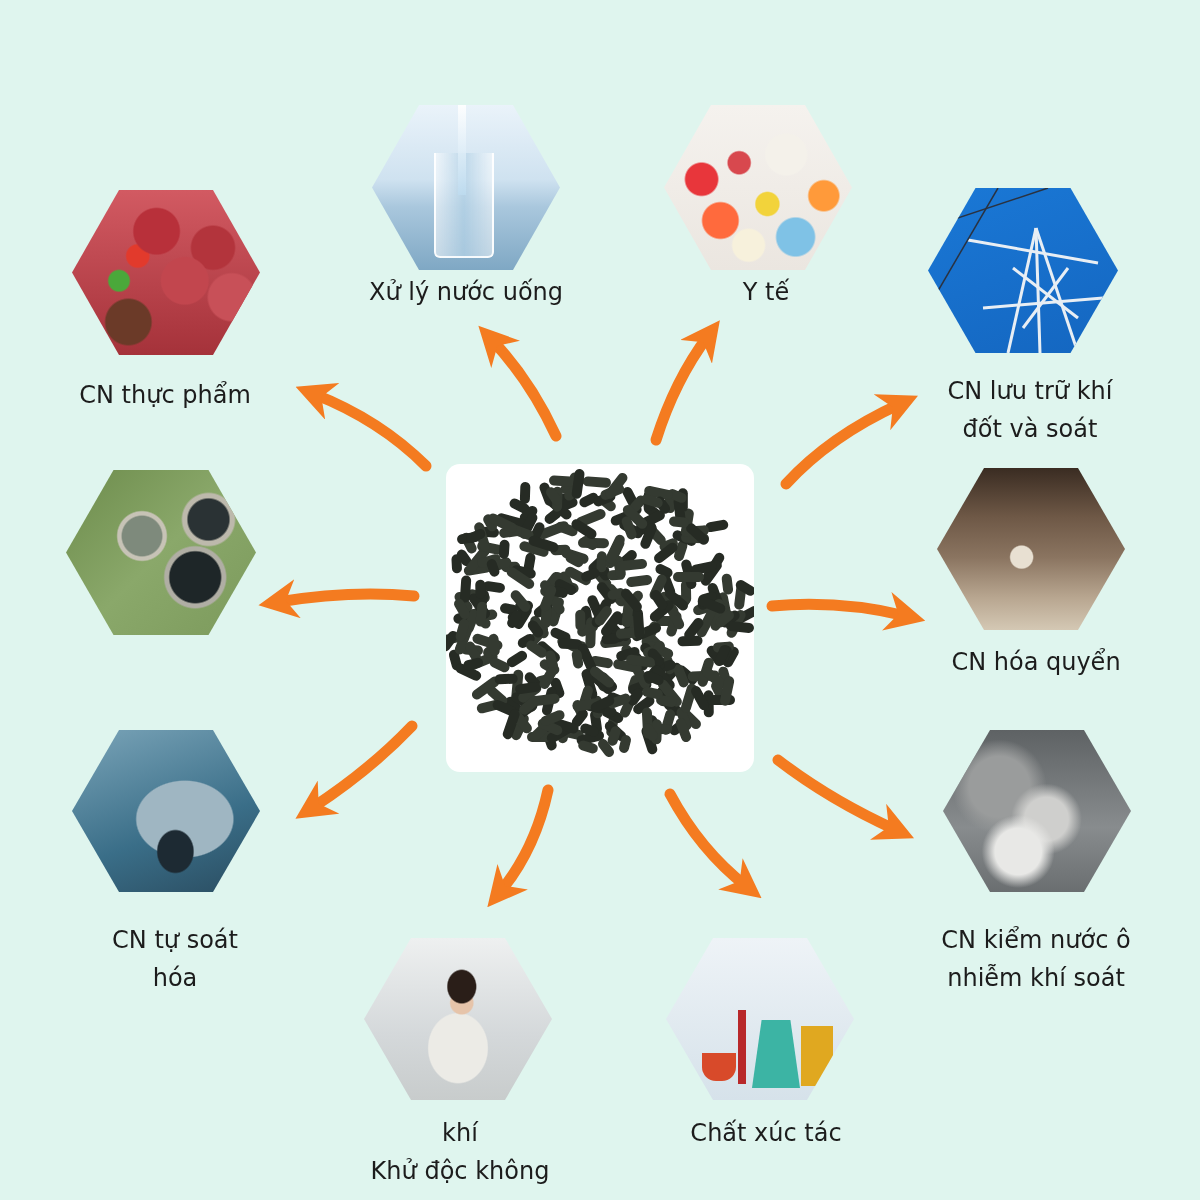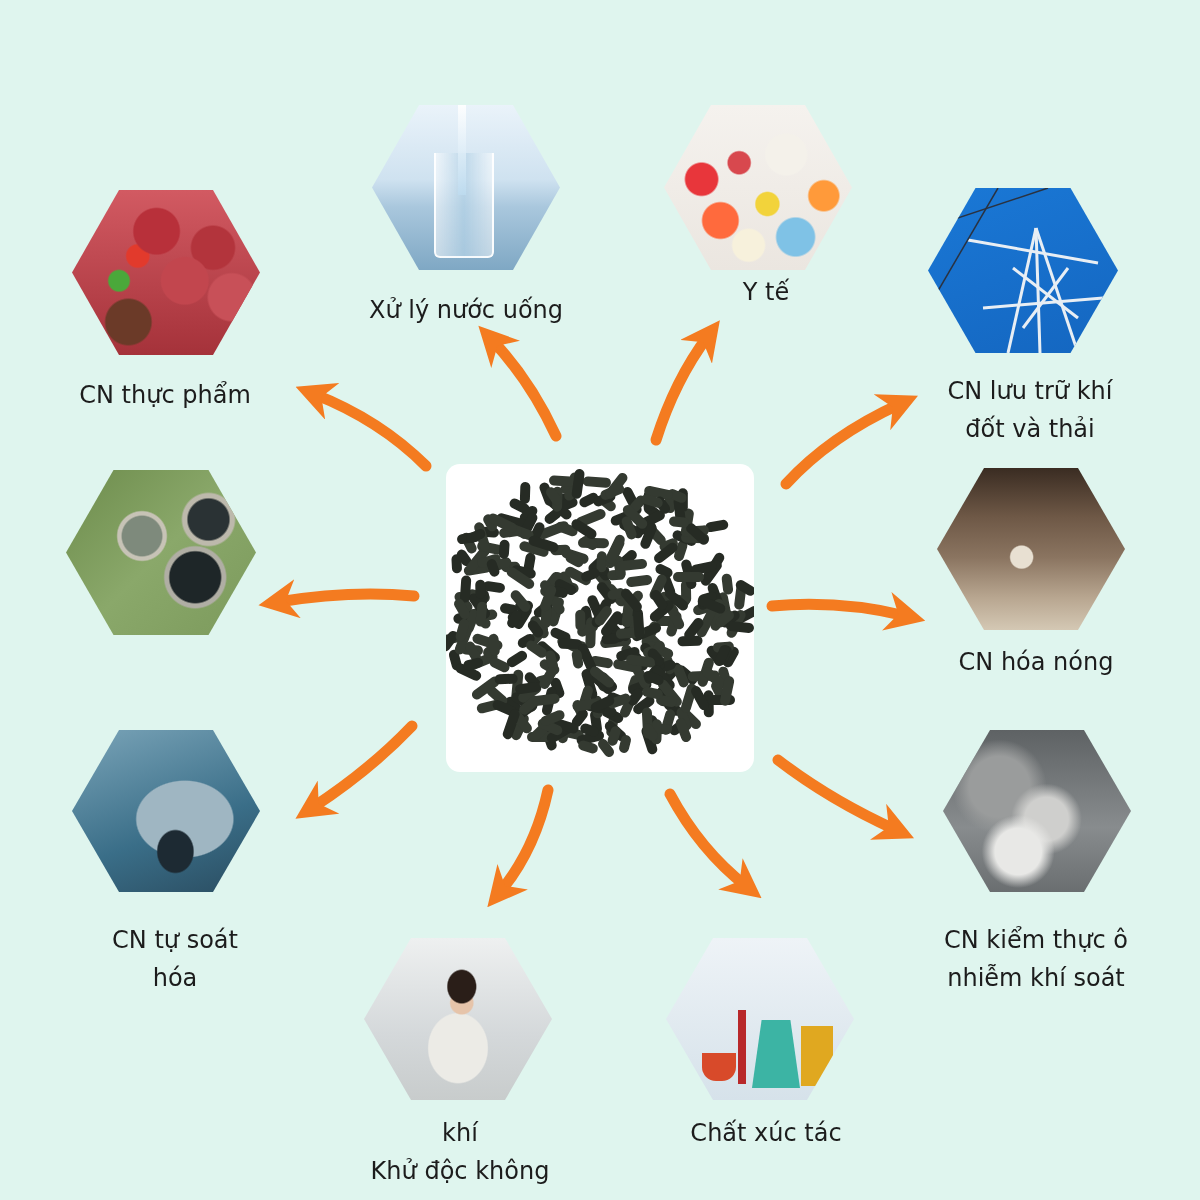--- a/index.html
+++ b/index.html
@@ -401,21 +401,21 @@
         <div class="pellet" style="left: 202.403px; top: 130.528px; width: 22.1214px; height: 10px; transform: rotate(57deg); background: rgb(38, 43, 36);"></div>
         <div class="pellet" style="left: 22.6046px; top: 145.433px; width: 24.7107px; height: 10px; transform: rotate(96deg); background: rgb(52, 58, 49);"></div>
       </div>
   </div>
 
   <div class="hex" style="left:372px; top:105px; width:188px; height:165px;">
     <div class="scene" style="background: linear-gradient(180deg, #eaf3fa 0%, #cfe2f0 45%, #a9c7dd 62%, #7fa8c4 100%);"></div>
     <div class="scene" style="left:62px; top:48px; width:60px; height:105px; background: linear-gradient(90deg, rgba(255,255,255,0.55), rgba(180,210,230,0.7) 50%, rgba(255,255,255,0.5)); border: 2px solid rgba(255,255,255,0.9); border-top:none; border-radius: 0 0 6px 6px;"></div>
     <div class="scene" style="left:86px; top:0; width:8px; height:90px; background: linear-gradient(180deg, rgba(255,255,255,0.9), rgba(190,220,240,0.8));"></div>
   </div>
-  <div class="label" style="left:466px; top:291px;">
+  <div class="label" style="left:466px; top:273px;">
     <div>Xử lý nước uống</div>
   </div>
 
   <div class="hex" style="left:664px; top:105px; width:188px; height:165px;">
     <div class="scene" style="background: radial-gradient(circle at 30% 70%, #ff6a3d 0 10%, transparent 11%), radial-gradient(circle at 55% 60%, #f2d33b 0 8%, transparent 9%), radial-gradient(circle at 70% 80%, #7fc2e6 0 10%, transparent 11%), radial-gradient(circle at 20% 45%, #e8363b 0 9%, transparent 10%), radial-gradient(circle at 45% 85%, #f7f1dc 0 9%, transparent 10%), radial-gradient(circle at 85% 55%, #ff9a3a 0 8%, transparent 9%), radial-gradient(circle at 40% 35%, #d8484e 0 7%, transparent 8%), radial-gradient(circle at 65% 30%, #f4f1ea 0 12%, transparent 13%), linear-gradient(180deg, #f5f2ee, #ebe6e0);"></div>
   </div>
   <div class="label" style="left:766px; top:273px;">
     <div>Y tế</div>
   </div>
 
@@ -439,47 +439,47 @@
         <line x1="140" y1="80" x2="95" y2="140"></line>
       </g>
       <g stroke="#2a3240" stroke-width="1.5">
         <line x1="0" y1="40" x2="120" y2="0"></line>
         <line x1="0" y1="120" x2="70" y2="0"></line>
       </g>
     </svg>
   </div>
   <div class="label" style="left:1030px; top:372px;">
     <div>CN lưu trữ khí</div>
-    <div>đốt và thải</div>
+    <div>đốt và soát</div>
   </div>
 
   <div class="hex" style="left:66px; top:470px; width:190px; height:165px;">
     <div class="scene" style="background: radial-gradient(circle at 68% 65%, #1e2628 0 15%, #b0aea4 16% 18%, transparent 19%), radial-gradient(circle at 40% 40%, #7e8a7c 0 13%, #c7c3b6 14% 16%, transparent 17%), radial-gradient(circle at 75% 30%, #2a3234 0 11%, #bdb9ac 12% 14%, transparent 15%), linear-gradient(135deg, #6d8c4c, #8aa86a 50%, #7c9a5c);"></div>
   </div>
 
   <div class="hex" style="left:937px; top:468px; width:188px; height:162px;">
     <div class="scene" style="background: radial-gradient(circle at 45% 55%, #e8e0d2 0 8%, transparent 9%), linear-gradient(180deg, #3a2c22 0%, #6e5846 30%, #8a7460 55%, #b8a690 80%, #d4c8b4 100%);"></div>
   </div>
   <div class="label" style="left:1036px; top:643px;">
-    <div>CN hóa nóng</div>
+    <div>CN hóa quyển</div>
   </div>
 
   <div class="hex" style="left:72px; top:730px; width:188px; height:162px;">
     <div class="scene" style="background: radial-gradient(ellipse at 55% 75%, #1d2a33 0 12%, transparent 13%), radial-gradient(ellipse at 60% 55%, #9fb6c2 0 30%, transparent 31%), linear-gradient(160deg, #7aa4b8, #3a6e88 60%, #2a4c60);"></div>
   </div>
   <div class="label" style="left:175px; top:921px;">
     <div>CN tự soát</div>
     <div>hóa</div>
   </div>
 
   <div class="hex" style="left:943px; top:730px; width:188px; height:162px;">
     <div class="scene" style="background: radial-gradient(circle at 40% 75%, #e8e8e6 0 14%, transparent 22%), radial-gradient(circle at 55% 55%, #cfcfcd 0 16%, transparent 26%), radial-gradient(circle at 30% 35%, #9a9c9c 0 18%, transparent 28%), linear-gradient(180deg, #5e6264, #888c8e 60%, #6a6e70);"></div>
   </div>
   <div class="label" style="left:1036px; top:921px;">
-    <div>CN kiểm thực ô</div>
+    <div>CN kiểm nước ô</div>
     <div>nhiễm khí soát</div>
   </div>
 
   <div class="hex" style="left:364px; top:938px; width:188px; height:162px;">
     <div class="scene" style="background: radial-gradient(ellipse at 52% 30%, #2a1e18 0 10%, transparent 11%), radial-gradient(ellipse at 52% 40%, #e6c4aa 0 8%, transparent 9%), radial-gradient(ellipse at 50% 68%, #ecebe6 0 22%, transparent 23%), linear-gradient(180deg, #eef0f0, #d4d8da 60%, #c8cccc);"></div>
   </div>
   <div class="label" style="left:460px; top:1114px;">
     <div>khí</div>
     <div>Khử độc không</div>
   </div>

